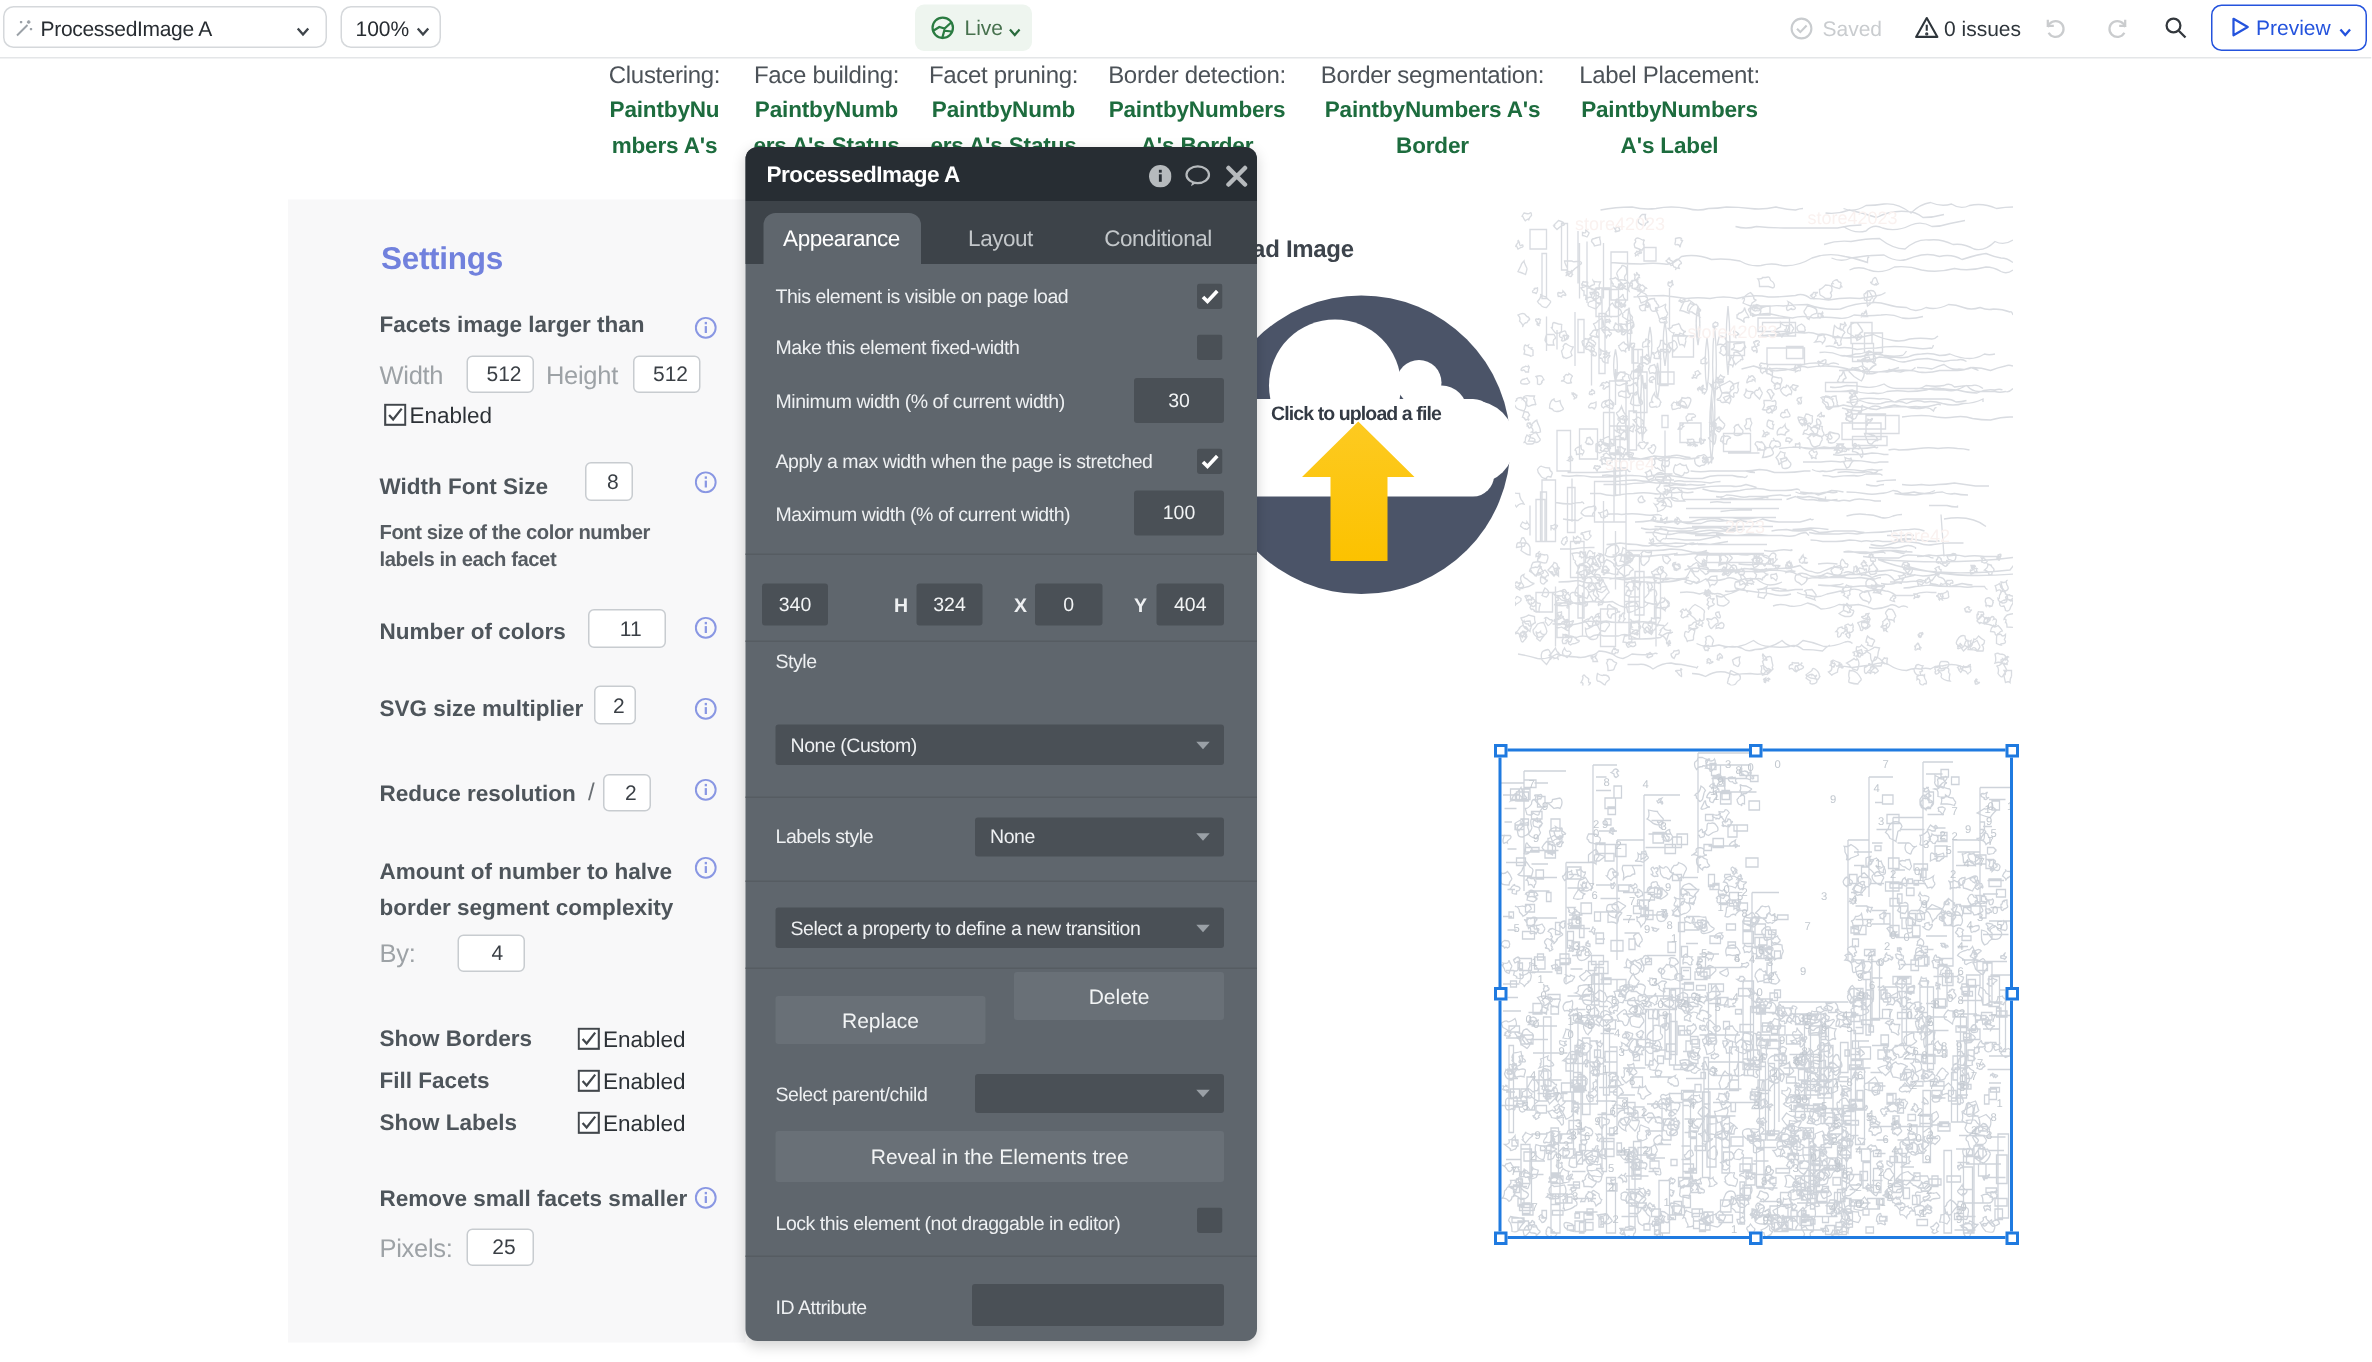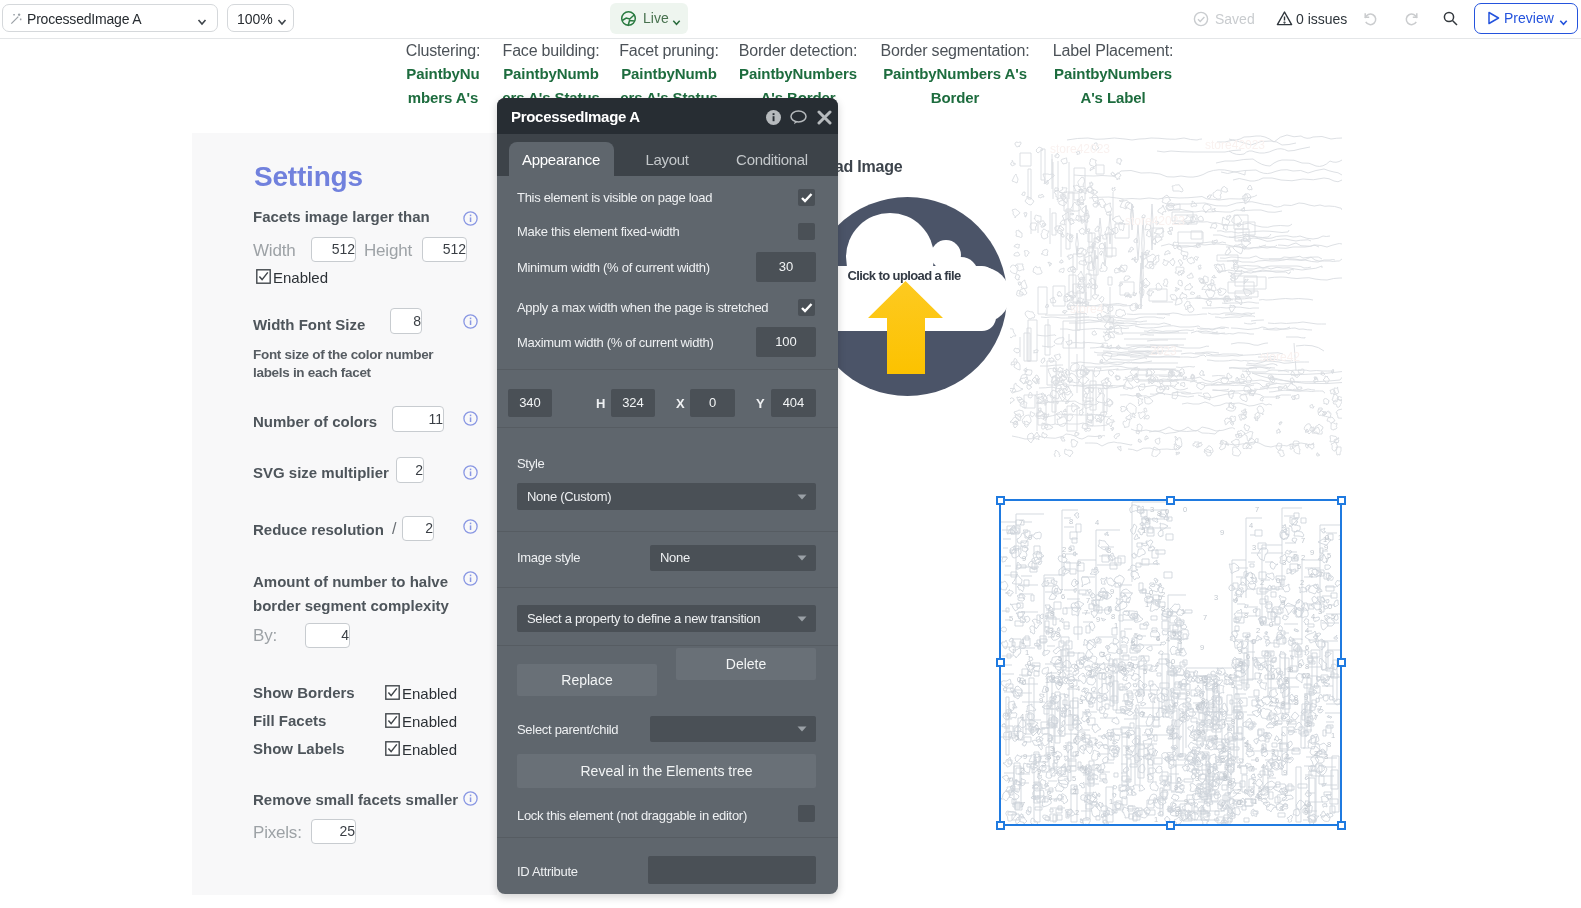--- a/index.html
+++ b/index.html
@@ -3,21 +3,21 @@
 *{margin:0;padding:0;box-sizing:border-box}
 html,body{width:1581px;height:908px;background:#fff;font-family:"Liberation Sans",sans-serif;overflow:hidden}
 #page{position:relative;width:1581px;height:908px}
 .abs{position:absolute;white-space:nowrap}
 .ctr{transform:translateX(-50%)}
 .glabel{font-size:16px;color:#4c5258;letter-spacing:-0.2px;white-space:nowrap}
 .green{font-size:15px;font-weight:bold;color:#1d6c3e;letter-spacing:-0.1px;white-space:nowrap}
 .slabel{font-size:15px;font-weight:bold;color:#4e555b;letter-spacing:0;white-space:nowrap}
 .dk,.dd{letter-spacing:-0.3px}
 .gray{font-size:15px;color:#9da2a6;letter-spacing:-0.2px;white-space:nowrap}
-.inp{position:absolute;background:#fff;border:1px solid #c8ccd0;border-radius:4px;font-size:14px;color:#3a3f45;text-align:right;padding-left:5px;line-height:22px}
+.inp{position:absolute;background:#fff;border:1px solid #c8ccd0;border-radius:4px;font-size:14px;color:#3a3f45;text-align:center;padding-left:5px;line-height:22px}
 .dk{position:absolute;color:#eef0f2;font-size:13px;white-space:nowrap}
 .dkinp{position:absolute;background:#4a5056;border-radius:2px;color:#f2f4f5;font-size:13px;text-align:center}
 .dksep{position:absolute;left:0;width:341px;height:1px;background:#565c62}
 .dd{position:absolute;background:#4a5056;border-radius:2px;color:#eef0f2;font-size:13px;white-space:nowrap}
 .btn{position:absolute;background:#697077;border-radius:2px;color:#f2f4f5;font-size:14px;text-align:center}
 </style></head><body>
 <div id="page">
 <div class="abs ctr glabel" style="left:443px;top:42px">Clustering:</div>
     <div class="abs ctr green" style="left:443px;top:65px">PaintbyNu</div>
     <div class="abs ctr green" style="left:443px;top:89px">mbers A's</div>
@@ -30,21 +30,21 @@
     <div class="abs ctr glabel" style="left:798px;top:42px">Border detection:</div>
     <div class="abs ctr green" style="left:798px;top:65px">PaintbyNumbers</div>
     <div class="abs ctr green" style="left:798px;top:89px">A's Border</div>
     <div class="abs ctr glabel" style="left:955px;top:42px">Border segmentation:</div>
     <div class="abs ctr green" style="left:955px;top:65px">PaintbyNumbers A's</div>
     <div class="abs ctr green" style="left:955px;top:89px">Border</div>
     <div class="abs ctr glabel" style="left:1113px;top:42px">Label Placement:</div>
     <div class="abs ctr green" style="left:1113px;top:65px">PaintbyNumbers</div>
     <div class="abs ctr green" style="left:1113px;top:89px">A's Label</div>
     <div class="abs" style="left:192px;top:133px;width:305px;height:762px;background:#f8f8f9"></div>
-    <div class="abs" style="left:254px;top:161px;font-size:28px;font-weight:bold;color:#7181dd;letter-spacing:-0.2px">Settings</div>
+    <div class="abs" style="left:254px;top:161px;font-size:21px;font-weight:bold;color:#7181dd;letter-spacing:-0.2px">Settings</div>
     <div class="abs slabel" style="left:253px;top:208px">Facets image larger than</div>
     <svg class="abs" style="left:463px;top:211px" width="15" height="15" viewBox="0 0 15 15">
       <circle cx="7.5" cy="7.5" r="6.6" fill="none" stroke="#8997e3" stroke-width="1.3"></circle>
       <rect x="6.8" y="6.4" width="1.5" height="4.6" fill="#8997e3"></rect>
       <rect x="6.8" y="3.6" width="1.5" height="1.6" fill="#8997e3"></rect>
     </svg>
     <div class="abs gray" style="left:253px;top:241px;font-size:17px">Width</div>
     <div class="inp" style="left:311px;top:237px;width:45px;height:25px">512</div>
     <div class="abs gray" style="left:364px;top:241px;font-size:17px">Height</div>
     <div class="inp" style="left:422px;top:237px;width:45px;height:25px">512</div>
@@ -450,26 +450,26 @@
       <div class="dksep" style="left:497px;top:369px"></div>
       <div class="dk" style="left:518px;top:396px;font-weight:bold">W</div>
       <div class="dkinp" style="left:508px;top:389px;width:44px;height:28px;line-height:28px">340</div>
       <div class="dk" style="left:596px;top:396px;font-weight:bold">H</div>
       <div class="dkinp" style="left:611px;top:389px;width:44px;height:28px;line-height:28px">324</div>
       <div class="dk" style="left:676px;top:396px;font-weight:bold">X</div>
       <div class="dkinp" style="left:690px;top:389px;width:45px;height:28px;line-height:28px">0</div>
       <div class="dk" style="left:756px;top:396px;font-weight:bold">Y</div>
       <div class="dkinp" style="left:771px;top:389px;width:45px;height:28px;line-height:28px">404</div>
       <div class="dksep" style="left:497px;top:427px"></div>
-      <div class="dk" style="left:517px;top:456px">Style</div>
+      <div class="dk" style="left:517px;top:433px">Style</div>
       <div class="dd" style="left:517px;top:483px;width:299px;height:27px;line-height:27px;padding-left:10px">None (Custom)<svg style="position:absolute;right:9px;top:50%;margin-top:-4px" width="10" height="8" viewBox="0 0 10 8">
           <path d="M0.5 1.5L5 6.5 9.5 1.5z" fill="#9aa0a6"></path>
         </svg></div>
       <div class="dksep" style="left:497px;top:531px"></div>
-      <div class="dk" style="left:517px;top:550px">Image style</div>
+      <div class="dk" style="left:517px;top:550px">Labels style</div>
       <div class="dd" style="left:650px;top:545px;width:166px;height:26px;line-height:26px;padding-left:10px">None<svg style="position:absolute;right:9px;top:50%;margin-top:-4px" width="10" height="8" viewBox="0 0 10 8">
           <path d="M0.5 1.5L5 6.5 9.5 1.5z" fill="#9aa0a6"></path>
         </svg></div>
       <div class="dksep" style="left:497px;top:587px"></div>
       <div class="dd" style="left:517px;top:605px;width:299px;height:27px;line-height:27px;padding-left:10px">Select a property to define a new transition<svg style="position:absolute;right:9px;top:50%;margin-top:-4px" width="10" height="8" viewBox="0 0 10 8">
           <path d="M0.5 1.5L5 6.5 9.5 1.5z" fill="#9aa0a6"></path>
         </svg></div>
       <div class="dksep" style="left:497px;top:645px"></div>
       <div class="btn" style="left:517px;top:664px;width:140px;height:32px;line-height:32px">Replace</div>
       <div class="btn" style="left:676px;top:648px;width:140px;height:32px;line-height:32px">Delete</div>

